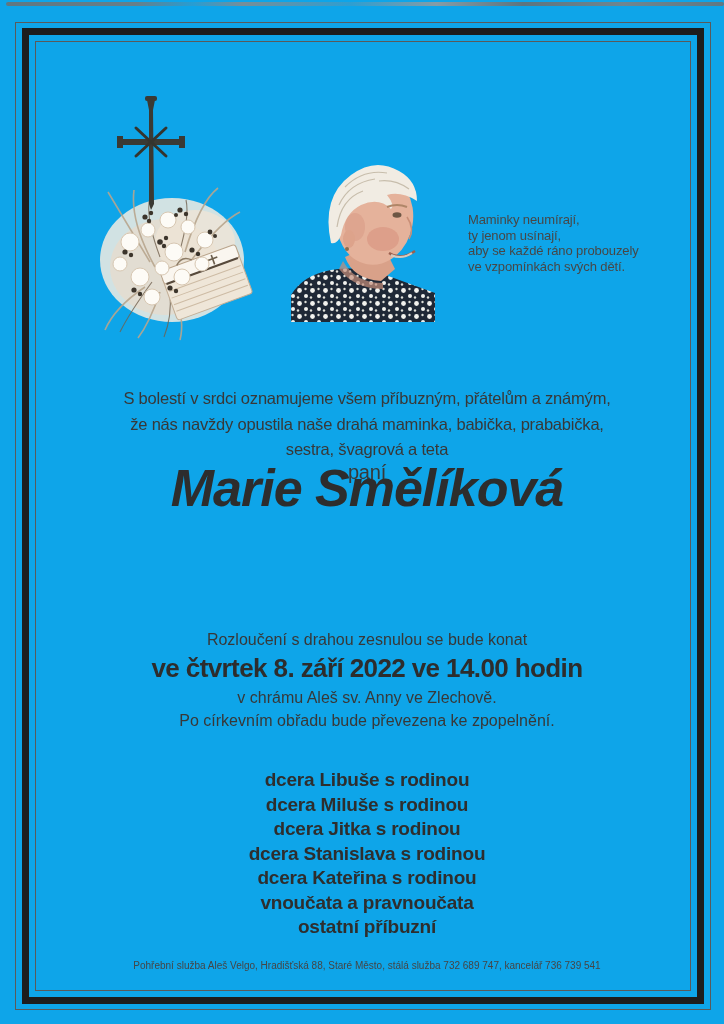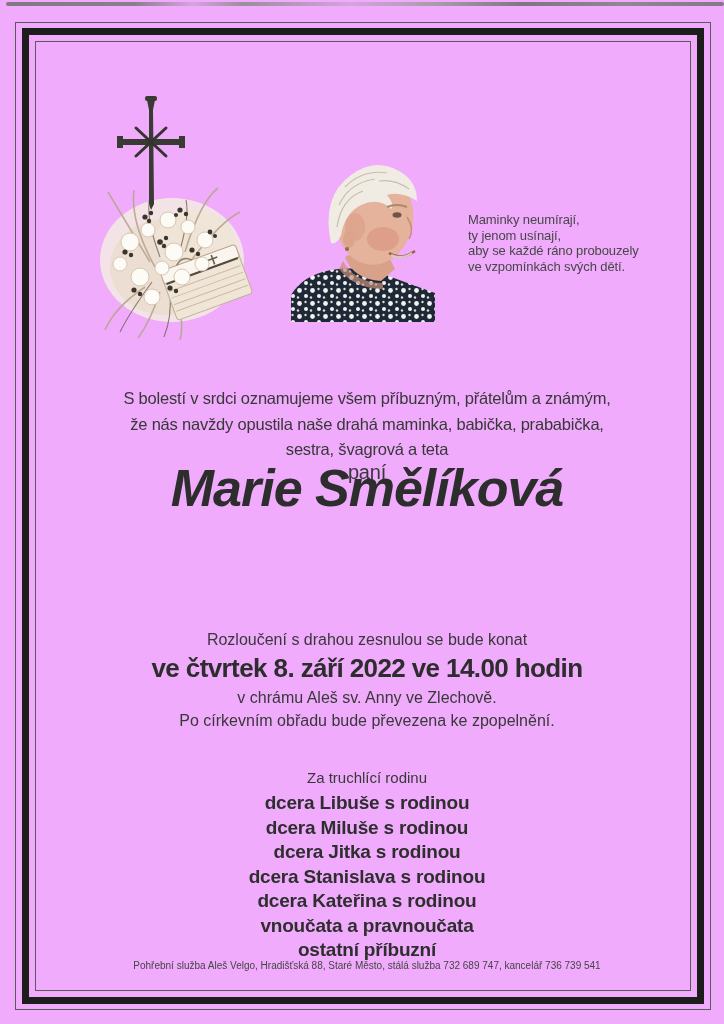--- a/index.html
+++ b/index.html
@@ -1,19 +1,19 @@
 <!DOCTYPE html>
 <html><head>
 <meta charset="utf-8">
 <style>
   html,body{margin:0;padding:0;background:#e9e9e9;}
   .page{
     position:relative;
     width:724px;height:1024px;
-    background:#f0abfc;
+    background:#0ea5e9;
     overflow:hidden;
     font-family:"Liberation Sans", sans-serif;
     color:#3b3b3b;
     margin:0 auto;
   }
   
   .scan-streak{
     position:absolute;top:2px;left:6px;right:0;height:4px;
     background:linear-gradient(90deg,
       #6f6f6f 0%, #787878 18%, rgba(130,130,130,.25) 26%,
@@ -241,21 +241,20 @@
 
 
   <div class="abs centered-col ceremony">
     <div>Rozloučení s drahou zesnulou se bude konat</div>
     <div class="dt">ve čtvrtek 8. září 2022 ve 14.00 hodin</div>
     <div>v chrámu Aleš sv. Anny ve Zlechově.</div>
     <div class="note">Po církevním obřadu bude převezena ke zpopelnění.</div>
   </div>
 
   <div class="abs centered-col mourners">
-    <div class="intro">Za truchlící rodinu</div>
     <div class="item">dcera Libuše s rodinou</div>
     <div class="item">dcera Miluše s rodinou</div>
     <div class="item">dcera Jitka s rodinou</div>
     <div class="item">dcera Stanislava s rodinou</div>
     <div class="item">dcera Kateřina s rodinou</div>
     <div class="item">vnoučata a pravnoučata</div>
     <div class="item">ostatní příbuzní</div>
   </div>
 
   <div class="abs centered-col footer">Pohřební služba Aleš Velgo, Hradišťská 88, Staré Město, stálá služba 732 689 747, kancelář 736 739 541</div>

